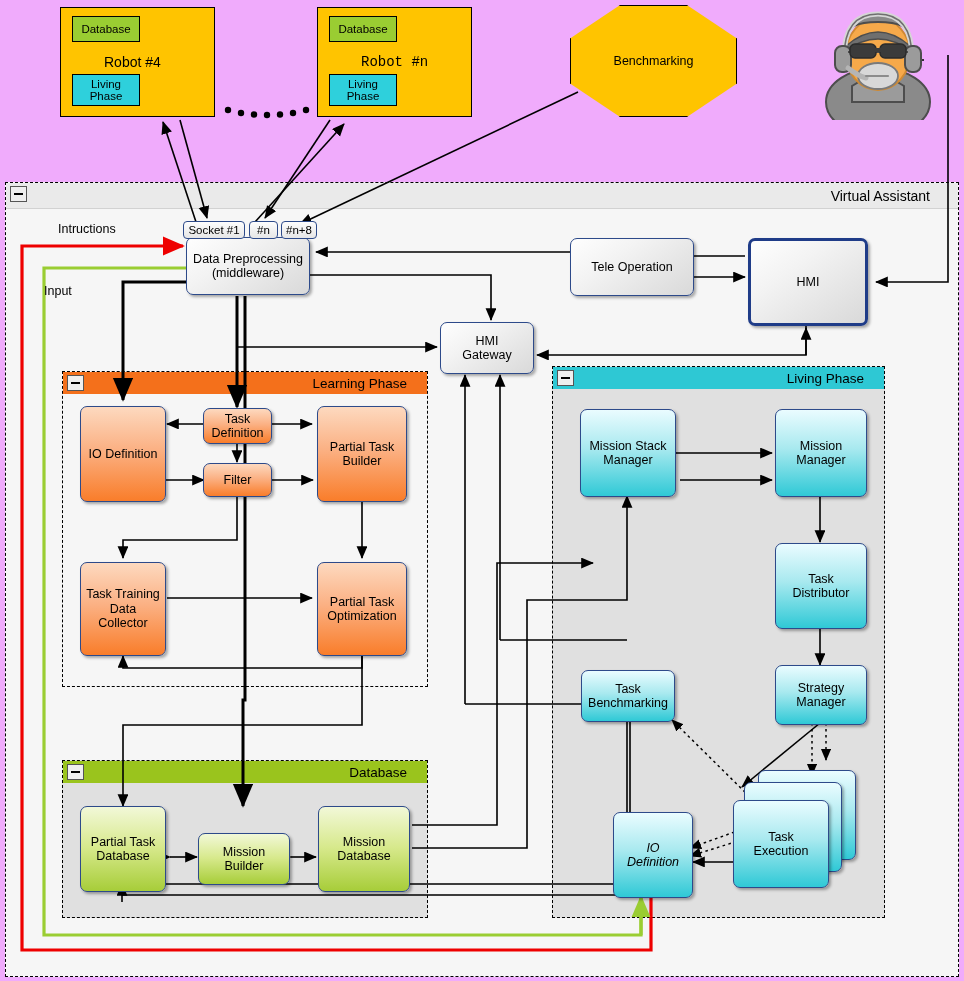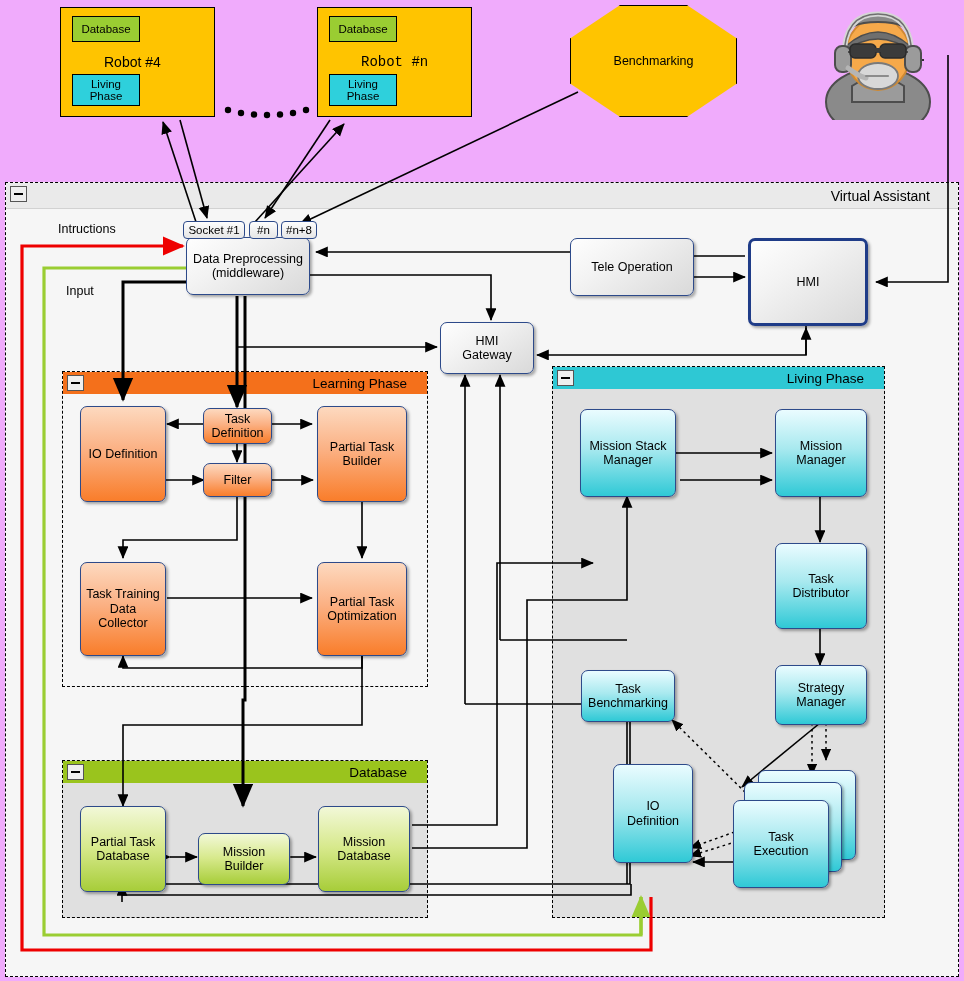--- a/index.html
+++ b/index.html
@@ -269,21 +269,21 @@
 (middleware)</div>
 
   <div class="node grey" style="left:570px;top:238px;width:124px;height:58px;">Tele Operation</div>
 
   <div class="node grey hmi" style="left:748px;top:238px;width:120px;height:88px;">HMI</div>
 
   <div class="node grey" style="left:440px;top:322px;width:94px;height:52px;white-space:pre-line;">HMI
 Gateway</div>
 
   <div class="plain" style="left:58px;top:222px;">Intructions</div>
-  <div class="plain" style="left:66px;top:284px;">Input</div>
+  <div class="plain" style="left:44px;top:284px;">Input</div>
 
   <div class="node orange" style="left:80px;top:406px;width:86px;height:96px;">IO Definition</div>
   <div class="node orange" style="left:203px;top:408px;width:69px;height:36px;white-space:pre-line;">Task
 Definition</div>
   <div class="node orange" style="left:317px;top:406px;width:90px;height:96px;white-space:pre-line;">Partial Task
 Builder</div>
   <div class="node orange" style="left:203px;top:463px;width:69px;height:34px;">Filter</div>
   <div class="node orange" style="left:80px;top:562px;width:86px;height:94px;white-space:pre-line;">Task Training
 Data Collector</div>
   <div class="node orange" style="left:317px;top:562px;width:90px;height:94px;white-space:pre-line;">Partial Task
@@ -292,21 +292,21 @@
   <div class="node cyan" style="left:580px;top:409px;width:96px;height:88px;white-space:pre-line;">Mission Stack
 Manager</div>
   <div class="node cyan" style="left:775px;top:409px;width:92px;height:88px;white-space:pre-line;">Mission
 Manager</div>
   <div class="node cyan" style="left:775px;top:543px;width:92px;height:86px;white-space:pre-line;">Task
 Distributor</div>
   <div class="node cyan" style="left:775px;top:665px;width:92px;height:60px;white-space:pre-line;">Strategy
 Manager</div>
   <div class="node cyan" style="left:581px;top:670px;width:94px;height:52px;white-space:pre-line;">Task
 Benchmarking</div>
-  <div class="node cyan" style="left:613px;top:764px;width:80px;height:99px;white-space:pre-line;">IO
+  <div class="node cyan" style="left:613px;top:812px;width:80px;height:86px;white-space:pre-line;font-style:italic;">IO
 Definition</div>
 
   <div class="node cyan" style="left:758px;top:770px;width:98px;height:90px;white-space:pre-line;color:rgba(0,0,0,0.13);">Task
 Execution</div>
   <div class="node cyan" style="left:744px;top:782px;width:98px;height:90px;white-space:pre-line;color:rgba(0,0,0,0.13);">Task
 Execution</div>
   <div class="node cyan" style="left:733px;top:800px;width:96px;height:88px;white-space:pre-line;">Task
 Execution</div>
 
   <div class="node green" style="left:80px;top:806px;width:86px;height:86px;white-space:pre-line;">Partial Task

